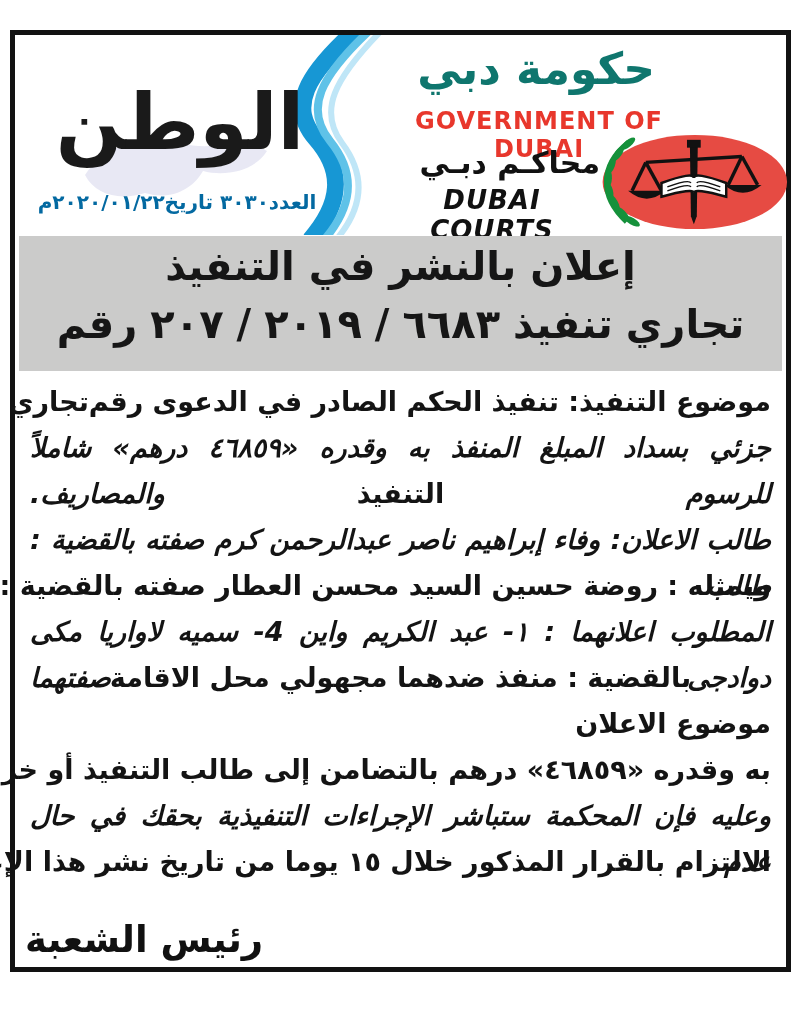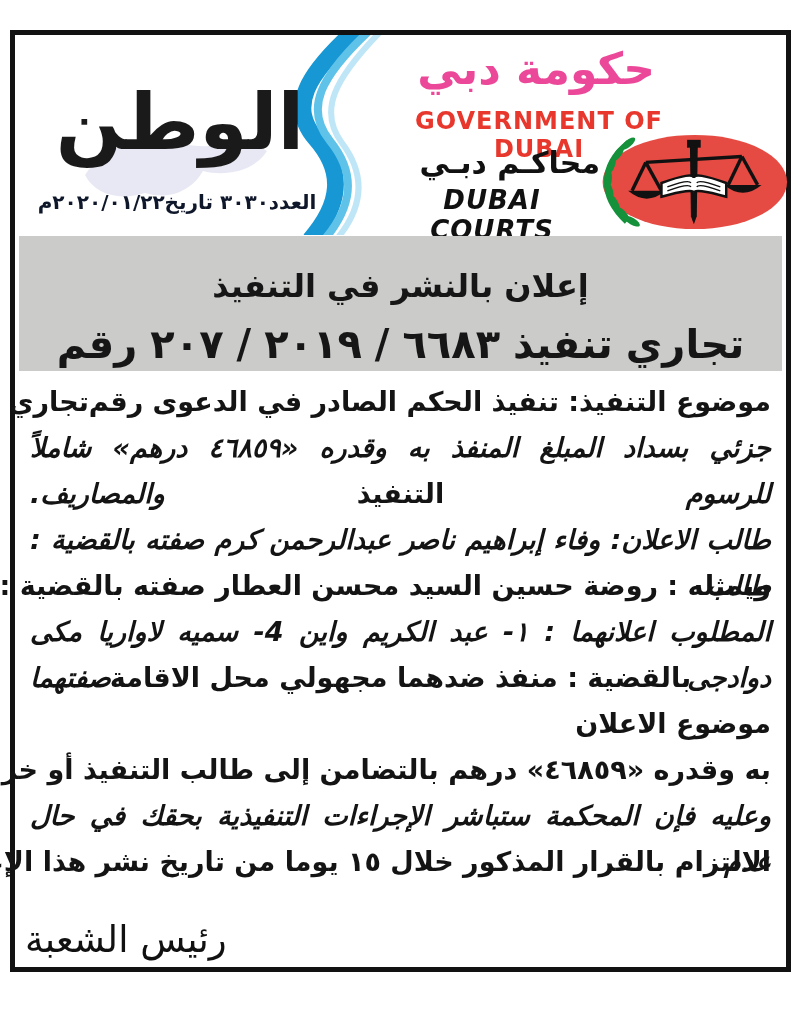--- a/index.html
+++ b/index.html
@@ -14,65 +14,65 @@
   
   .header{position:absolute;left:0;top:0;width:100%;height:175px;}
   .swoosh{position:absolute;left:243px;top:0px;width:150px;height:200px;}
   .map-watermark{position:absolute;left:60px;top:70px;width:200px;height:120px;opacity:.6;}
   .watan{
     position:absolute;left:40px;top:48px;width:250px;text-align:center;
     font-size:78px;font-weight:bold;color:#1a1a1a;line-height:1;
   }
   .issue{
     position:absolute;left:12px;top:155px;width:300px;text-align:center;
-    font-size:20px;font-weight:bold;color:#0f172a;
+    font-size:20px;font-weight:bold;color:#0369a1;
   }
   .gov-ar{
     position:absolute;right:100px;top:8px;width:300px;text-align:center;
-    font-size:44px;font-weight:bold;color:#ec4899;line-height:1.2;
+    font-size:44px;font-weight:bold;color:#0f766e;line-height:1.2;
   }
   .gov-en{
     position:absolute;right:92px;top:72px;width:310px;text-align:center;
     font-size:24px;font-weight:bold;color:#e8372c;letter-spacing:1px;
   }
   .courts-ar{
     position:absolute;left:370px;top:110px;width:215px;text-align:right;
     font-size:30px;font-weight:bold;color:#111;
   }
   .courts-en{
     position:absolute;left:362px;top:150px;width:230px;text-align:center;
     font-size:26px;font-weight:bold;color:#111;letter-spacing:1px;font-style:italic;
   }
   .emblem{position:absolute;left:568px;top:96px;width:206px;height:102px;}
   
   .band{
     position:absolute;left:4px;top:201px;width:763px;height:135px;
     background:#cbcbca;text-align:center;
   }
   .band .t1{
-    margin-top:20px;font-size:32px;font-weight:bold;color:#161616;line-height:60px;
+    margin-top:0;font-size:40px;font-weight:bold;color:#161616;line-height:60px;
   }
   .band .t2{
     display:flex;direction:ltr;justify-content:center;gap:13px;
     font-size:40px;font-weight:bold;color:#161616;line-height:56px;
   }
   
   .bodytxt{position:absolute;left:15px;top:344px;width:741px;}
   .bline{
     direction:rtl;font-size:27px;font-weight:bold;color:#141414;
     line-height:46px;height:46px;white-space:nowrap;
   }
   .bline.j{white-space:normal;text-align:justify;text-align-last:justify;font-style:italic;}
   .bline.r{text-align:right;}
   .bline.c{text-align:center;}
   .l1{display:flex;direction:rtl;justify-content:space-between;align-items:baseline;}
   .numrow{display:flex;direction:ltr;gap:9px;}
   .signature{
     position:absolute;left:10px;bottom:6px;
-    font-size:37px;font-weight:normal;color:#111;direction:rtl;
+    font-size:37px;font-weight:bold;color:#111;direction:rtl;
   }
 </style>
 </head>
 <body>
 
 <div class="frame">
 
   <div class="header">
 
     <svg class="map-watermark" viewBox="0 0 200 120">

